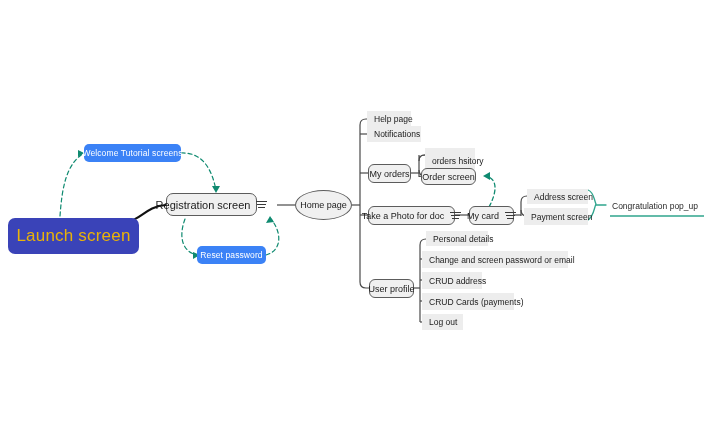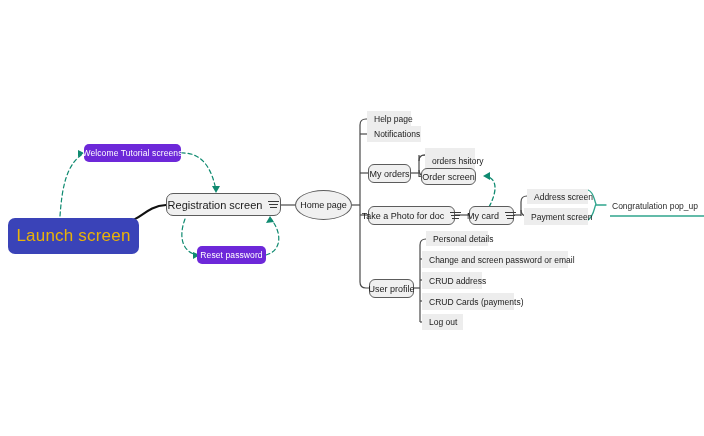--- a/index.html
+++ b/index.html
@@ -43,21 +43,21 @@
     background: #3a43b8;
     color: #eab308;
     border-radius: 7px;
     font-size: 17px;
     letter-spacing: .2px;
     padding: 0 14px;
   }
 
   
   .node-teal {
-    background: #6d28d9;
+    background: #3b82f6;
     color: #ffffff;
     border-radius: 5px;
     font-size: 8.5px;
     padding: 0 26px;
     letter-spacing: .1px;
   }
 
   
   .node-outline {
     background: #f0f0f0;
@@ -182,21 +182,21 @@
   </div>
 
   <div class="node node-teal" style="left:84px; top:144px; width:97px; height:18px;">
     <span>Welcome Tutorial screens</span>
   </div>
 
   <div class="node node-teal" style="left:197px; top:246px; width:69px; height:18px;">
     <span>Reset password</span>
   </div>
 
-  <div class="node node-outline big" style="left:166px; top:193px; width:115px; height:23px;">
+  <div class="node node-outline big" style="left:166px; top:193px; width:91px; height:23px;">
     <span>Registration screen</span>
     <span class="list-icon">
       <i></i>
         <i></i>
         <i></i>
     </span>
   </div>
 
   <div class="node node-ellipse" style="left:295px; top:190px; width:57px; height:30px;">
     <span>Home page</span>

